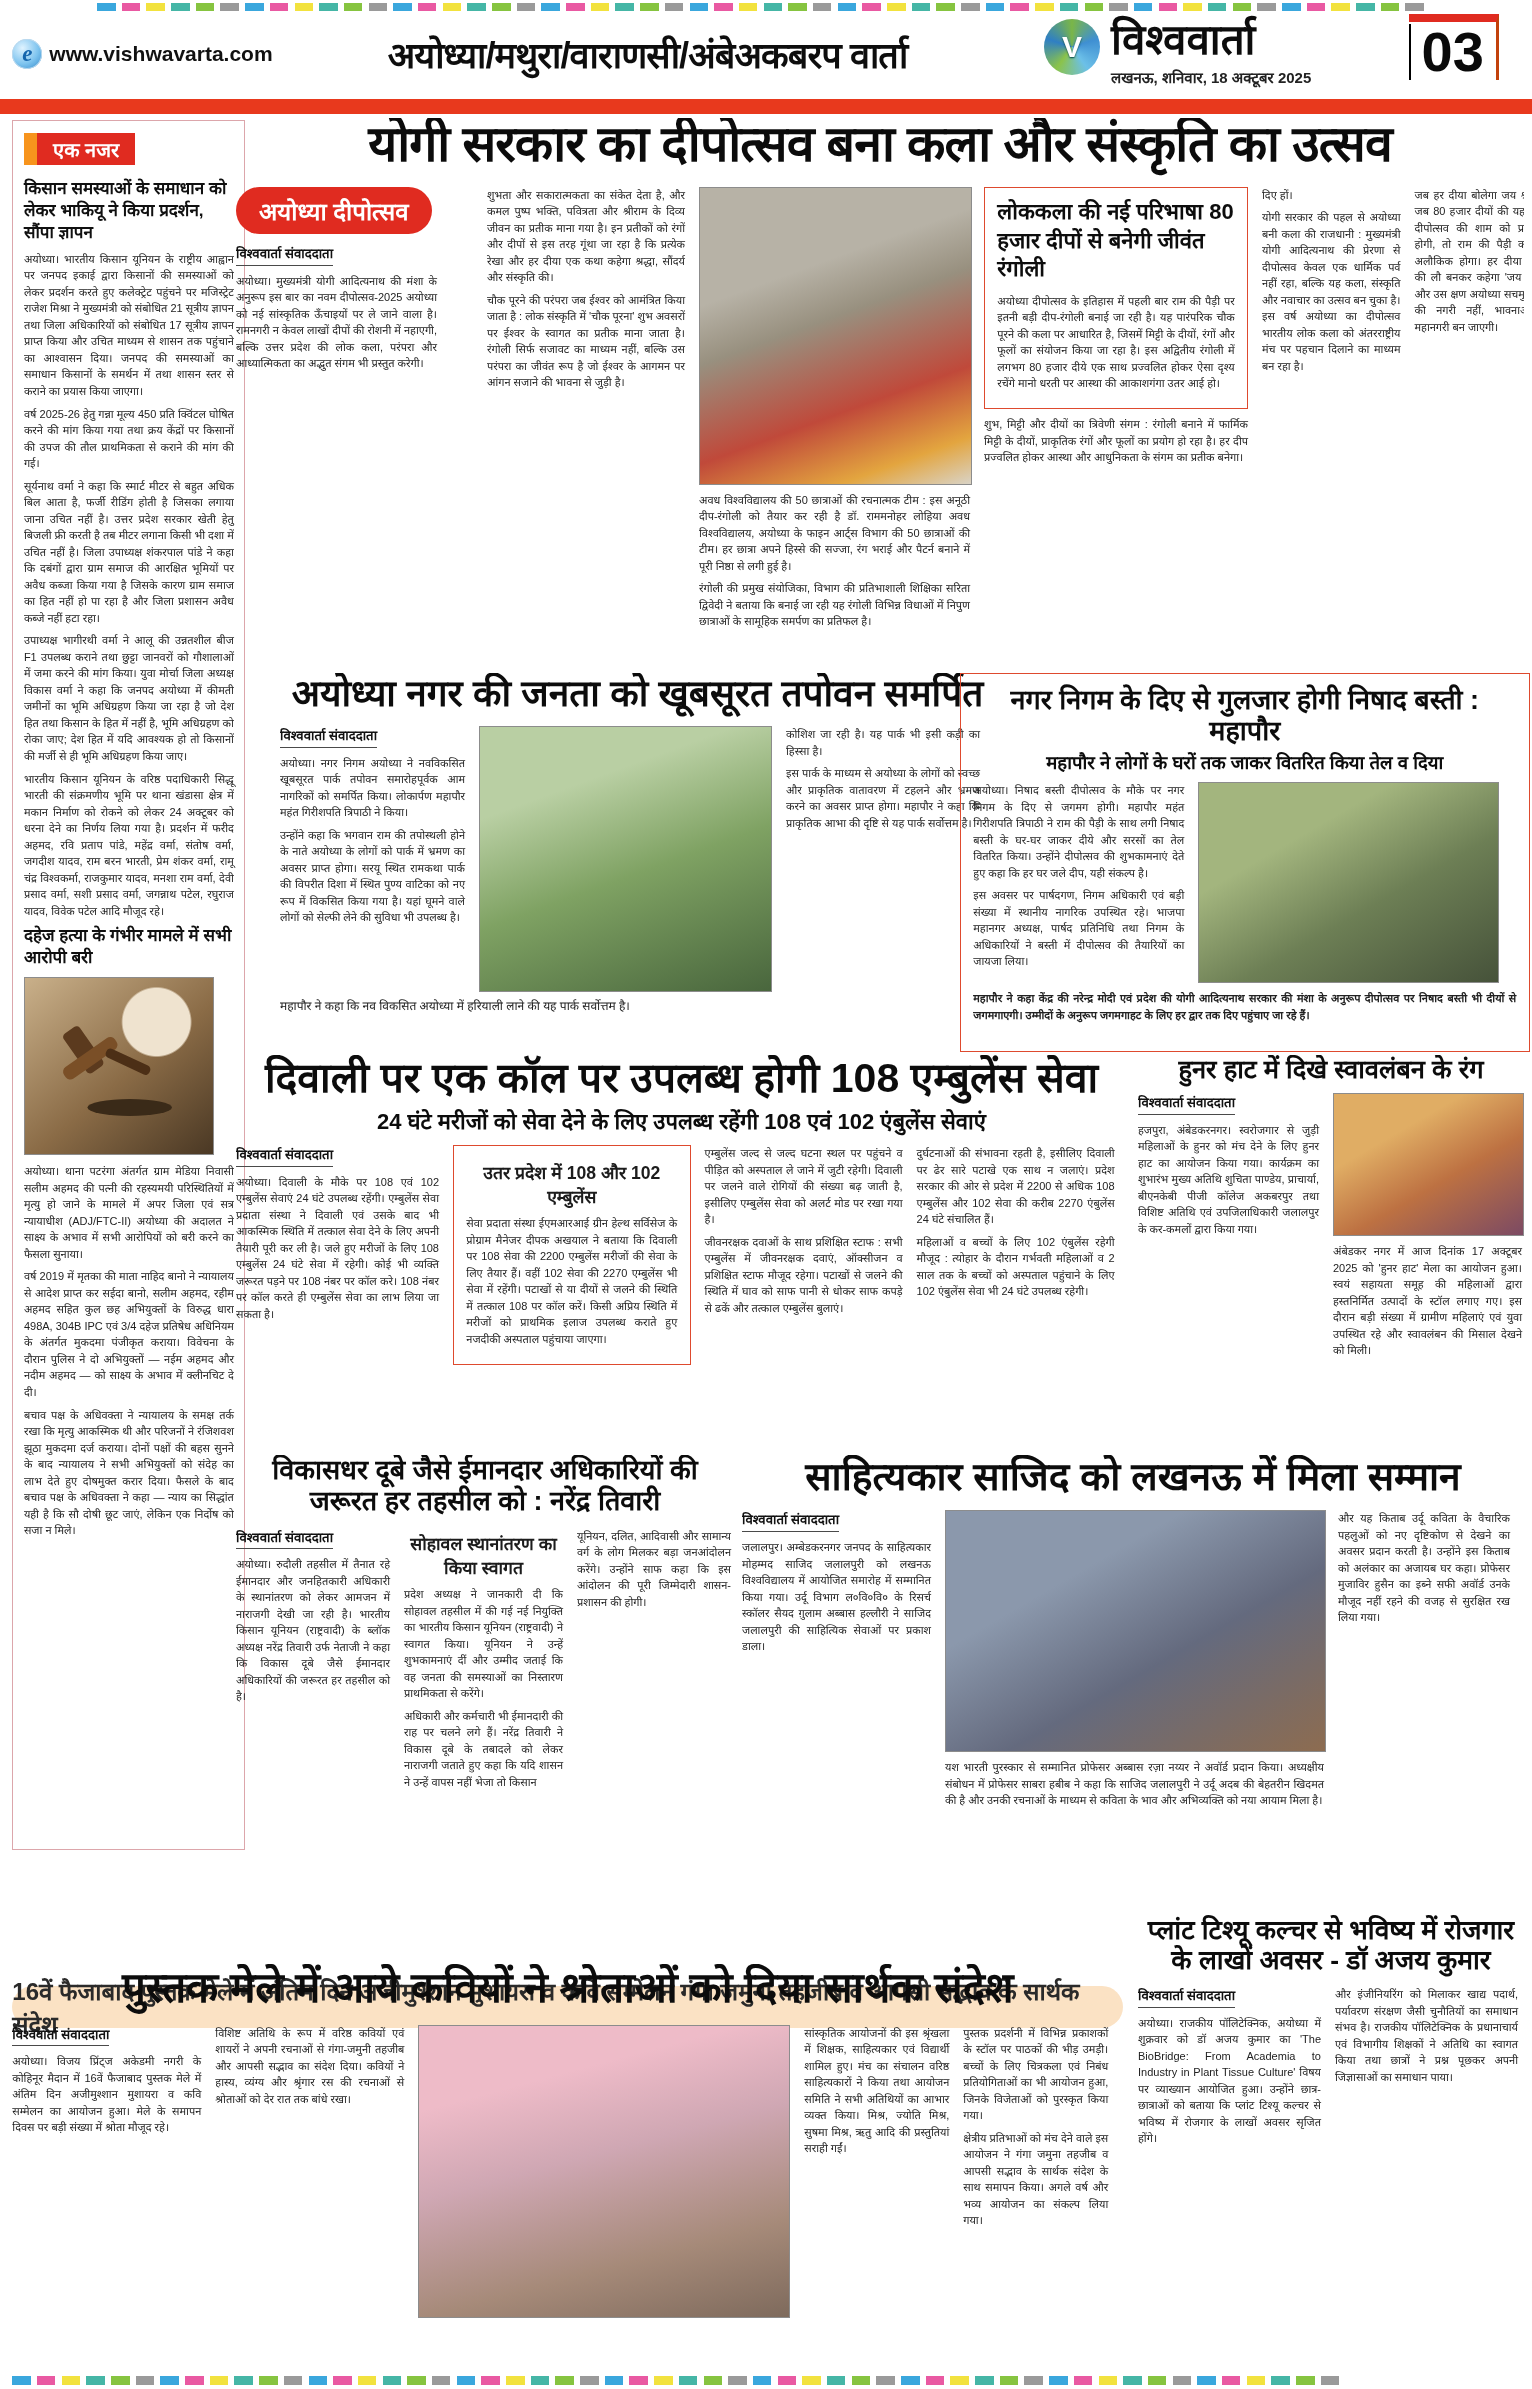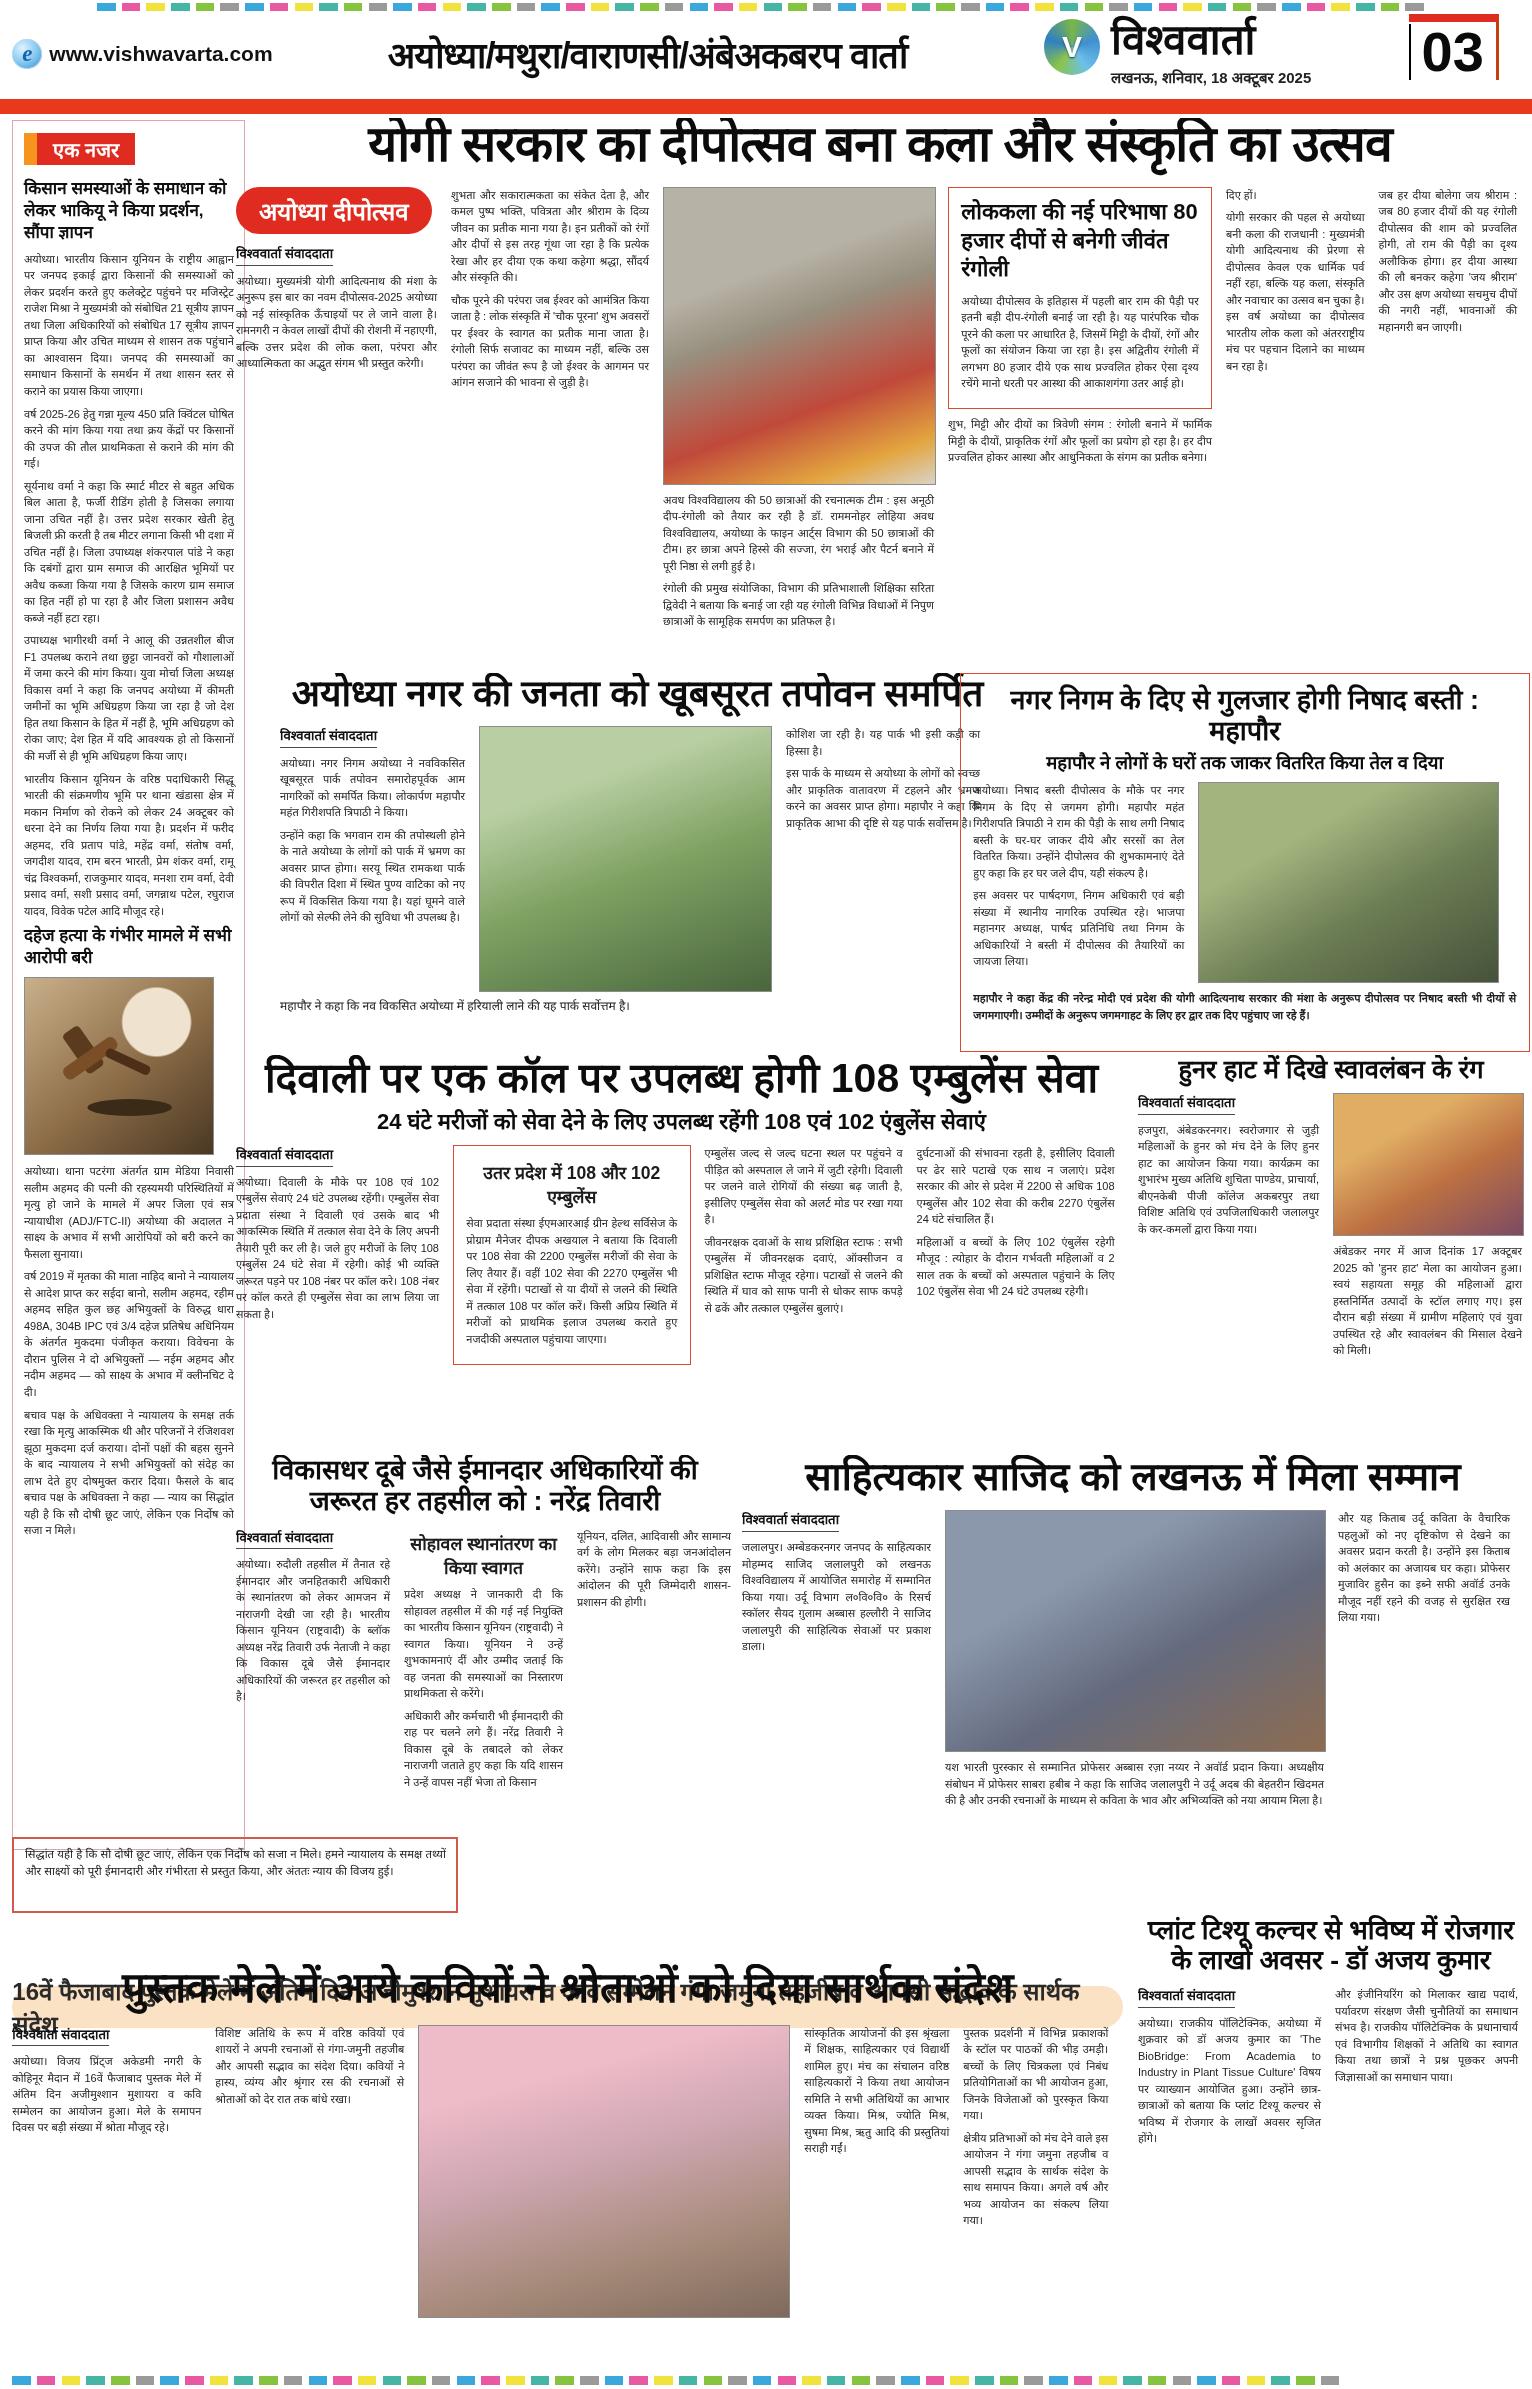--- a/index.html
+++ b/index.html
@@ -221,21 +221,21 @@
   <div class="abs" style="left:236px;top:118px;width:1288px;height:550px;overflow:hidden;">
     <div class="lead-head">योगी सरकार का दीपोत्सव बना कला और संस्कृति का उत्सव</div>
     <div class="cols" style="margin-top:16px;">
       <div class="col" style="width:201px;">
         <span class="kicker">अयोध्या दीपोत्सव</span><br>
         <span class="byline">विश्ववार्ता संवाददाता</span>
         <div>
             <p class="para">अयोध्या। मुख्यमंत्री योगी आदित्यनाथ की मंशा के अनुरूप इस बार का नवम दीपोत्सव-2025 अयोध्या को नई सांस्कृतिक ऊँचाइयों पर ले जाने वाला है। रामनगरी न केवल लाखों दीपों की रोशनी में नहाएगी, बल्कि उत्तर प्रदेश की लोक कला, परंपरा और आध्यात्मिकता का अद्भुत संगम भी प्रस्तुत करेगी।</p>
           </div>
       </div>
-      <div class="col" style="width:198px;">
+      <div class="col" style="width:198px;margin-left:36px;">
         <div>
             <p class="para">शुभता और सकारात्मकता का संकेत देता है, और कमल पुष्प भक्ति, पवित्रता और श्रीराम के दिव्य जीवन का प्रतीक माना गया है। इन प्रतीकों को रंगों और दीपों से इस तरह गूंथा जा रहा है कि प्रत्येक रेखा और हर दीया एक कथा कहेगा श्रद्धा, सौंदर्य और संस्कृति की।</p>
             <p class="para">चौक पूरने की परंपरा जब ईश्वर को आमंत्रित किया जाता है : लोक संस्कृति में 'चौक पूरना' शुभ अवसरों पर ईश्वर के स्वागत का प्रतीक माना जाता है। रंगोली सिर्फ सजावट का माध्यम नहीं, बल्कि उस परंपरा का जीवंत रूप है जो ईश्वर के आगमन पर आंगन सजाने की भावना से जुड़ी है।</p>
           </div>
       </div>
       <div class="col" style="width:271px;">
         <div class="photo photo-lead" style="width:271px;height:296px;"></div>
         <div style="margin-top:7px;">
             <p class="para">अवध विश्वविद्यालय की 50 छात्राओं की रचनात्मक टीम : इस अनूठी दीप-रंगोली को तैयार कर रही है डॉ. राममनोहर लोहिया अवध विश्वविद्यालय, अयोध्या के फाइन आर्ट्स विभाग की 50 छात्राओं की टीम। हर छात्रा अपने हिस्से की सज्जा, रंग भराई और पैटर्न बनाने में पूरी निष्ठा से लगी हुई है।</p>
             <p class="para">रंगोली की प्रमुख संयोजिका, विभाग की प्रतिभाशाली शिक्षिका सरिता द्विवेदी ने बताया कि बनाई जा रही यह रंगोली विभिन्न विधाओं में निपुण छात्राओं के सामूहिक समर्पण का प्रतिफल है।</p>
@@ -381,23 +381,20 @@
           </div>
       </div>
       <div class="col" style="width:172px;">
         <div>
             <p class="para">और यह किताब उर्दू कविता के वैचारिक पहलुओं को नए दृष्टिकोण से देखने का अवसर प्रदान करती है। उन्होंने इस किताब को अलंकार का अजायब घर कहा। प्रोफेसर मुजाविर हुसैन का इब्ने सफी अवॉर्ड उनके मौजूद नहीं रहने की वजह से सुरक्षित रख लिया गया।</p>
           </div>
       </div>
     </div>
   </div>
 
-  <div class="abs conclusion" style="left:12.3px;top:1837px;width:421px;height:58px;overflow:hidden;">
-    <p class="para" style="font-size:11.4px;">सिद्धांत यही है कि सौ दोषी छूट जाएं, लेकिन एक निर्दोष को सजा न मिले। हमने न्यायालय के समक्ष तथ्यों और साक्ष्यों को पूरी ईमानदारी और गंभीरता से प्रस्तुत किया, और अंततः न्याय की विजय हुई।</p>
-  </div>
 
   <div class="abs banner" style="left:12.3px;top:1986px;width:1111px;height:42px;">
     <span>16वें फैजाबाद पुस्तक मेले में अंतिम दिन अजीमुश्शान मुशायरा व कवि सम्मेलन गंगा जमुना तहजीब व आपसी सद्भाव के सार्थक संदेश</span>
   </div>
 
   <div class="abs" style="left:12.3px;top:1964px;width:1111px;height:405px;overflow:hidden;">
     <div class="sec-head" style="font-size:42px;">पुस्तक मेले में आये कवियों ने श्रोताओं को दिया सार्थक संदेश</div>
     <div class="cols" style="margin-top:12.3px;">
       <div class="col" style="width:189px;">
         <span class="byline">विश्ववार्ता संवाददाता</span>

